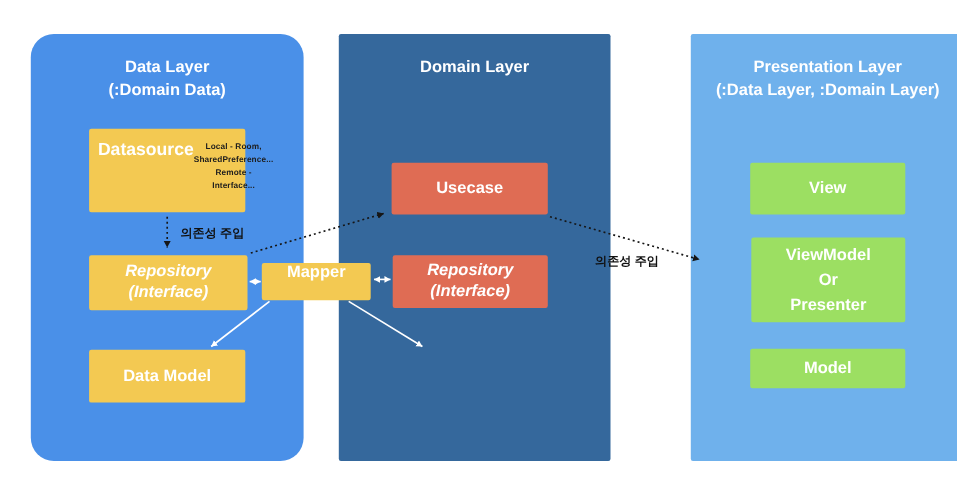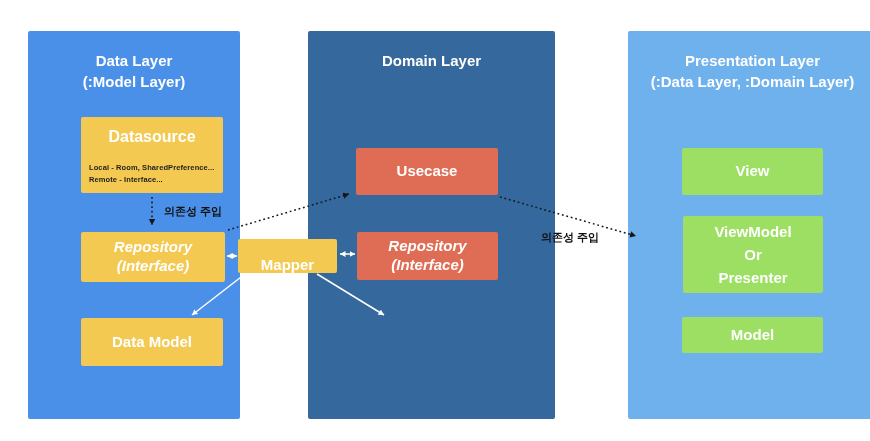--- a/index.html
+++ b/index.html
@@ -8,54 +8,54 @@
     width:870px;height:441px;
     background:#ffffff;
     font-family:"Liberation Sans","DejaVu Sans",sans-serif;
     overflow:hidden;
   }
   .panel{
     position:absolute;
     top:31px;height:388px;
     border-radius:2px;
   }
-  .panel-data{left:28px;width:212px;background:var(--data-layer-bg);}
+  .panel-data{left:28px;width:248px;background:var(--data-layer-bg);border-radius:21px;}
   .panel-domain{left:308px;width:247px;background:var(--domain-layer-bg);}
   .panel-presentation{left:580px;width:249px;background:var(--presentation-layer-bg);margin-left:48px;}
   .panel-title{
     position:absolute;top:19px;left:0;right:0;
     text-align:center;color:#ffffff;
     font-size:15px;font-weight:bold;line-height:1.4;
   }
   .box{
     position:absolute;
     display:flex;align-items:center;justify-content:center;
     color:#ffffff;font-size:15px;font-weight:bold;
     text-align:center;line-height:1.25;
     border-radius:2px;
   }
   .box-data{background:var(--data-box);}
   .box-domain{background:var(--domain-box);}
   .box-presentation{background:var(--presentation-box);}
   .box-datasource{
-    flex-direction:column;align-items:stretch;
+    flex-direction:row;align-items:stretch;
     justify-content:space-between;
     padding:10px 8px 7px 8px;box-sizing:border-box;
   }
   .box-datasource .ds-title{font-size:16px;text-align:center;}
   .box-datasource .ds-notes{
     color:#1d1d1d;font-size:7.5px;font-weight:600;
-    text-align:left;line-height:1.6;letter-spacing:0.1px;
+    text-align:center;line-height:1.6;letter-spacing:0.1px;
   }
   .multiline{line-height:1.25;font-style:italic;}
   .viewmodel-lines{line-height:1.55;}
   .mapper{
     position:absolute;left:238px;top:239px;width:99px;height:34px;
     background:var(--data-box);
-    display:flex;align-items:flex-end;justify-content:center;
+    display:flex;align-items:flex-start;justify-content:center;
     color:#fff;font-size:15px;font-weight:bold;border-radius:2px;
     z-index:4;
   }
   .di-label{
     position:absolute;z-index:5;
     color:#101010;font-size:11px;font-weight:600;
     white-space:nowrap;
   }
   .di-left{left:164px;top:204px;}
   .di-right{left:541px;top:230px;}
@@ -66,21 +66,21 @@
   .d-head{fill:var(--arrow-dotted);}
 </style>
 </head>
 <body>
 
 <div class="canvas">
 
   <div class="panel panel-data">
     <div class="panel-title">
       <div>Data Layer</div>
-      <div>(:Model Layer)</div>
+      <div>(:Domain Data)</div>
     </div>
     <div class="box box-data box-datasource" style="left:53px;top:86px;width:142px;height:76px;">
       <div class="ds-title">Datasource</div>
       <div class="ds-notes">
         <div>Local - Room, SharedPreference...</div>
         <div>Remote - Interface...</div>
       </div>
     </div>
     <div class="box box-data" style="left:53px;top:201px;width:144px;height:50px;">
       <div class="multiline">

